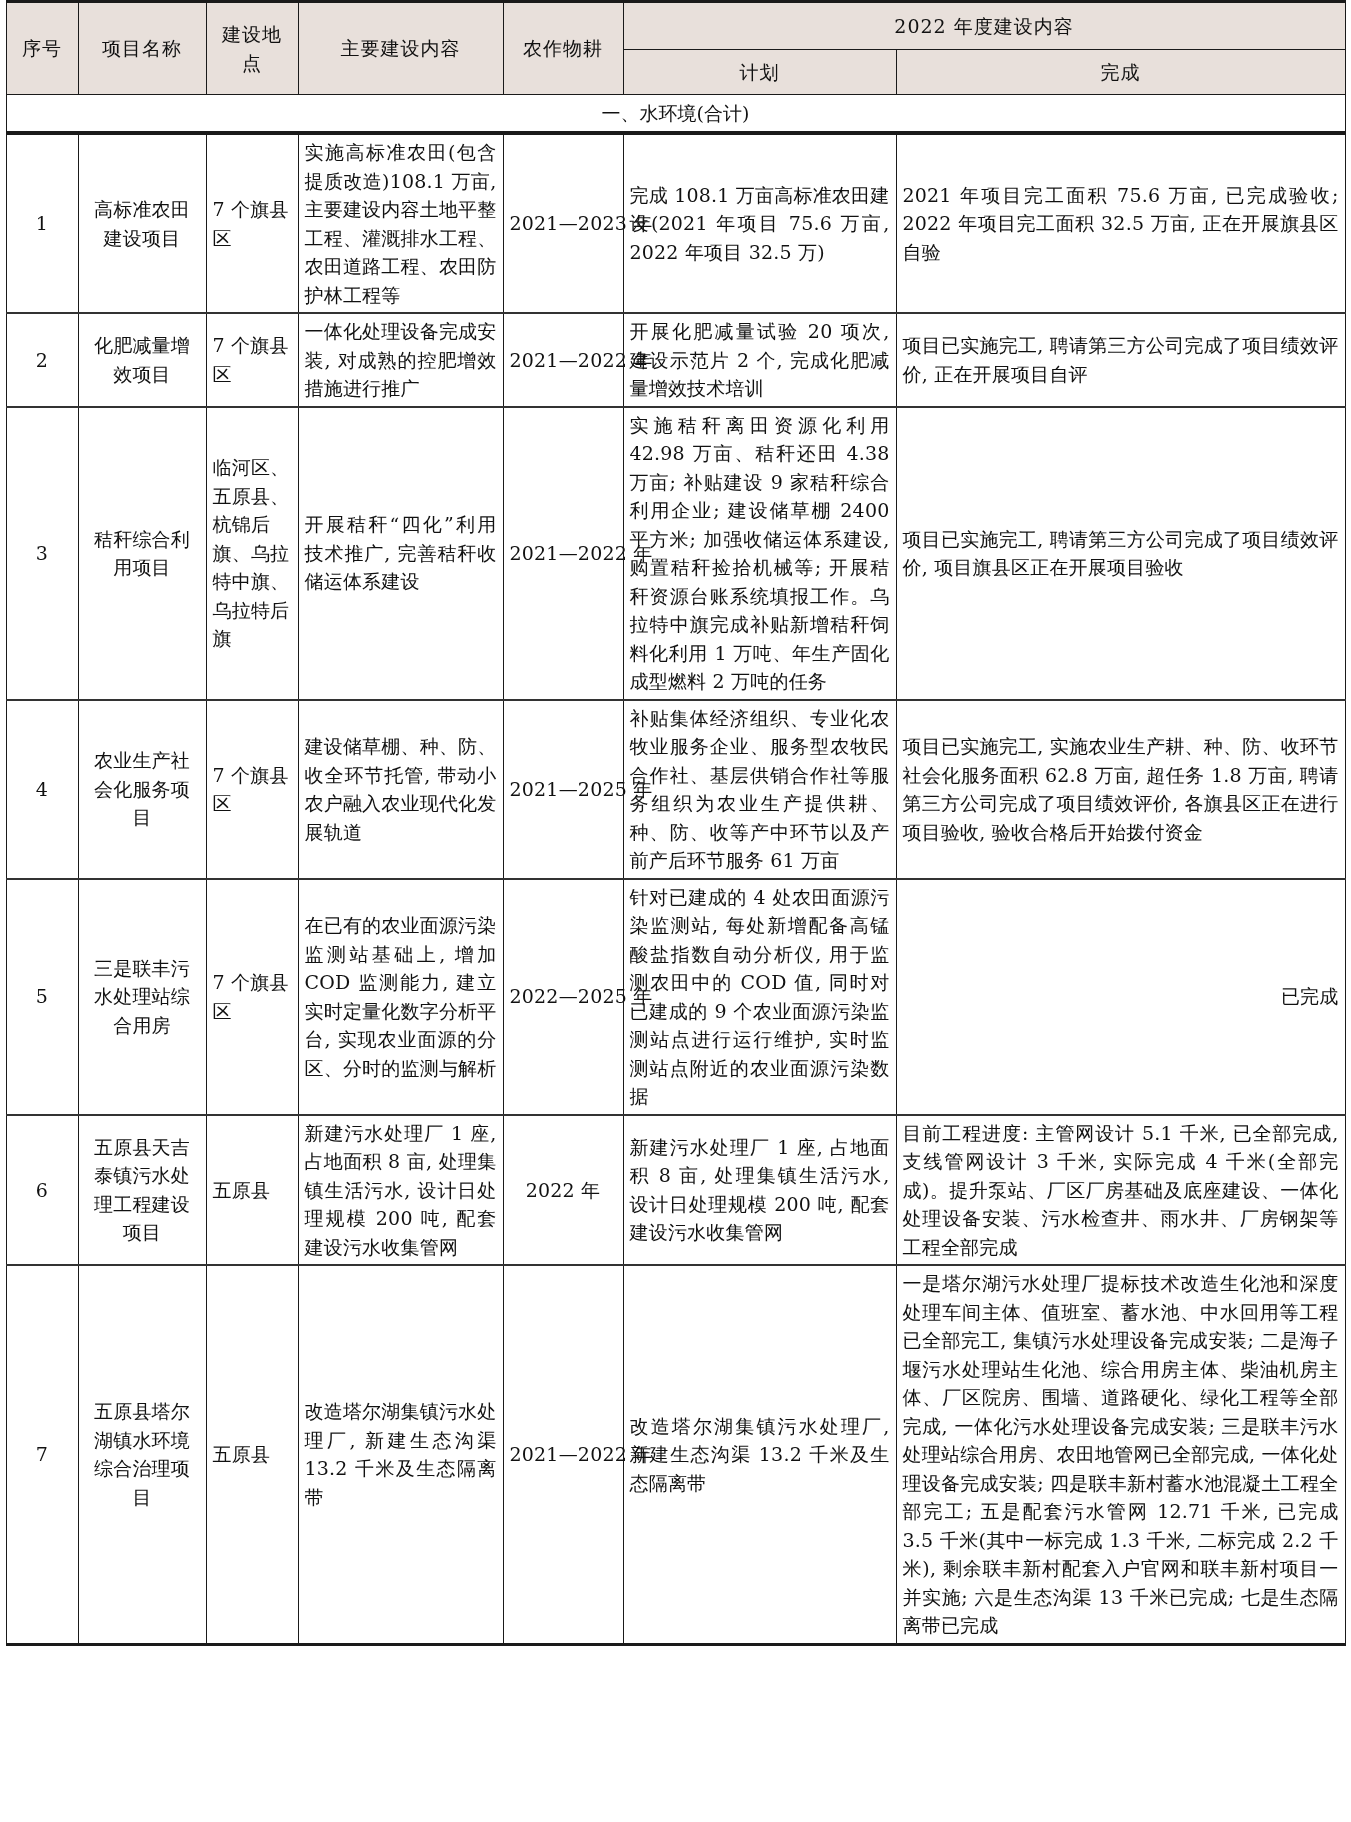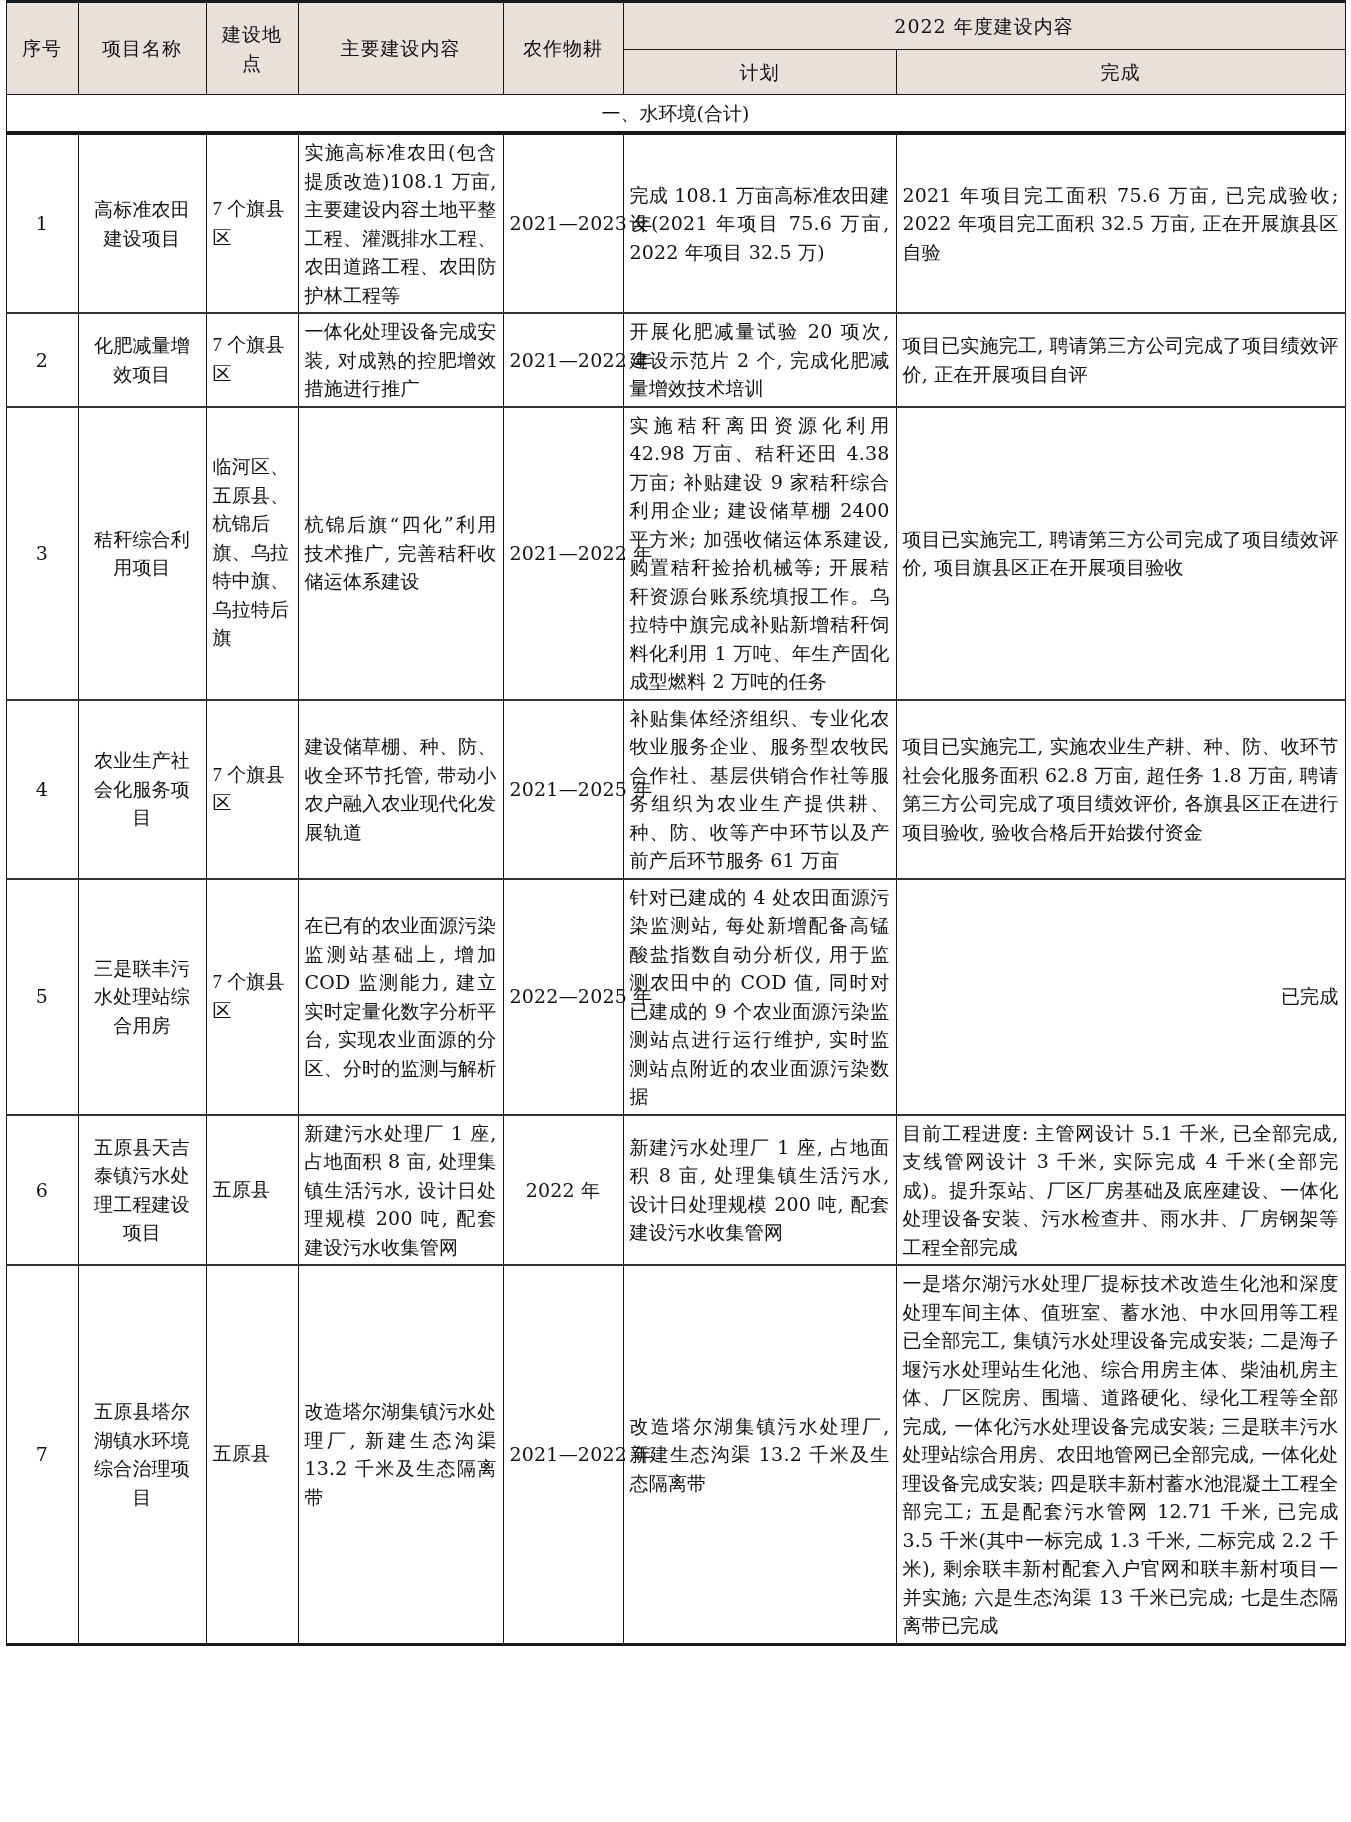--- a/index.html
+++ b/index.html
@@ -95,21 +95,21 @@
     vertical-align: middle;
     border-left: 1px solid #111;
     border-right: 1px solid #111;
     border-top: 1px solid #555;
     border-bottom: 1px solid #555;
   }
   .body-table tr.rule-heavy > td { border-top: 2px solid #333; }
 
   td.num  { text-align: center; font-size: 20px; }
   td.name { text-align: center; padding-left: 8px; }
-  td.place{ text-align: left; padding-left: 8px; font-family: Liberation Serif, serif; }
+  td.place{ text-align: left; padding-left: 8px; }
   td.content { text-align: justify; text-justify: inter-ideograph; padding-left: 7px; padding-right: 7px; }
   td.period { text-align: center; white-space: nowrap; }
   td.plan  { text-align: justify; text-justify: inter-ideograph; padding-left: 7px; padding-right: 7px; }
   td.done  { text-align: justify; text-justify: inter-ideograph; padding-left: 7px; padding-right: 7px; }
   td.center-note { text-align: right; }
 </style>
 </head>
 <body>
 
 <div class="page">
@@ -172,21 +172,21 @@
         <td class="content">一体化处理设备完成安装, 对成熟的控肥增效措施进行推广</td>
         <td class="period">2021—2022 年</td>
         <td class="plan">开展化肥减量试验 20 项次, 建设示范片 2 个, 完成化肥减量增效技术培训</td>
         <td class="done">项目已实施完工, 聘请第三方公司完成了项目绩效评价, 正在开展项目自评</td>
       </tr>
 
       <tr class="rule-heavy">
         <td class="num">3</td>
         <td class="name">秸秆综合利用项目</td>
         <td class="place">临河区、五原县、杭锦后旗、乌拉特中旗、乌拉特后旗</td>
-        <td class="content">杭锦后旗“四化”利用技术推广, 完善秸秆收储运体系建设</td>
+        <td class="content">开展秸秆“四化”利用技术推广, 完善秸秆收储运体系建设</td>
         <td class="period">2021—2022 年</td>
         <td class="plan">实施秸秆离田资源化利用 42.98 万亩、秸秆还田 4.38 万亩; 补贴建设 9 家秸秆综合利用企业; 建设储草棚 2400 平方米; 加强收储运体系建设, 购置秸秆捡拾机械等; 开展秸秆资源台账系统填报工作。乌拉特中旗完成补贴新增秸秆饲料化利用 1 万吨、年生产固化成型燃料 2 万吨的任务</td>
         <td class="done">项目已实施完工, 聘请第三方公司完成了项目绩效评价, 项目旗县区正在开展项目验收</td>
       </tr>
 
       <tr class="rule-heavy">
         <td class="num">4</td>
         <td class="name">农业生产社会化服务项目</td>
         <td class="place">7 个旗县区</td>
         <td class="content">建设储草棚、种、防、收全环节托管, 带动小农户融入农业现代化发展轨道</td>

